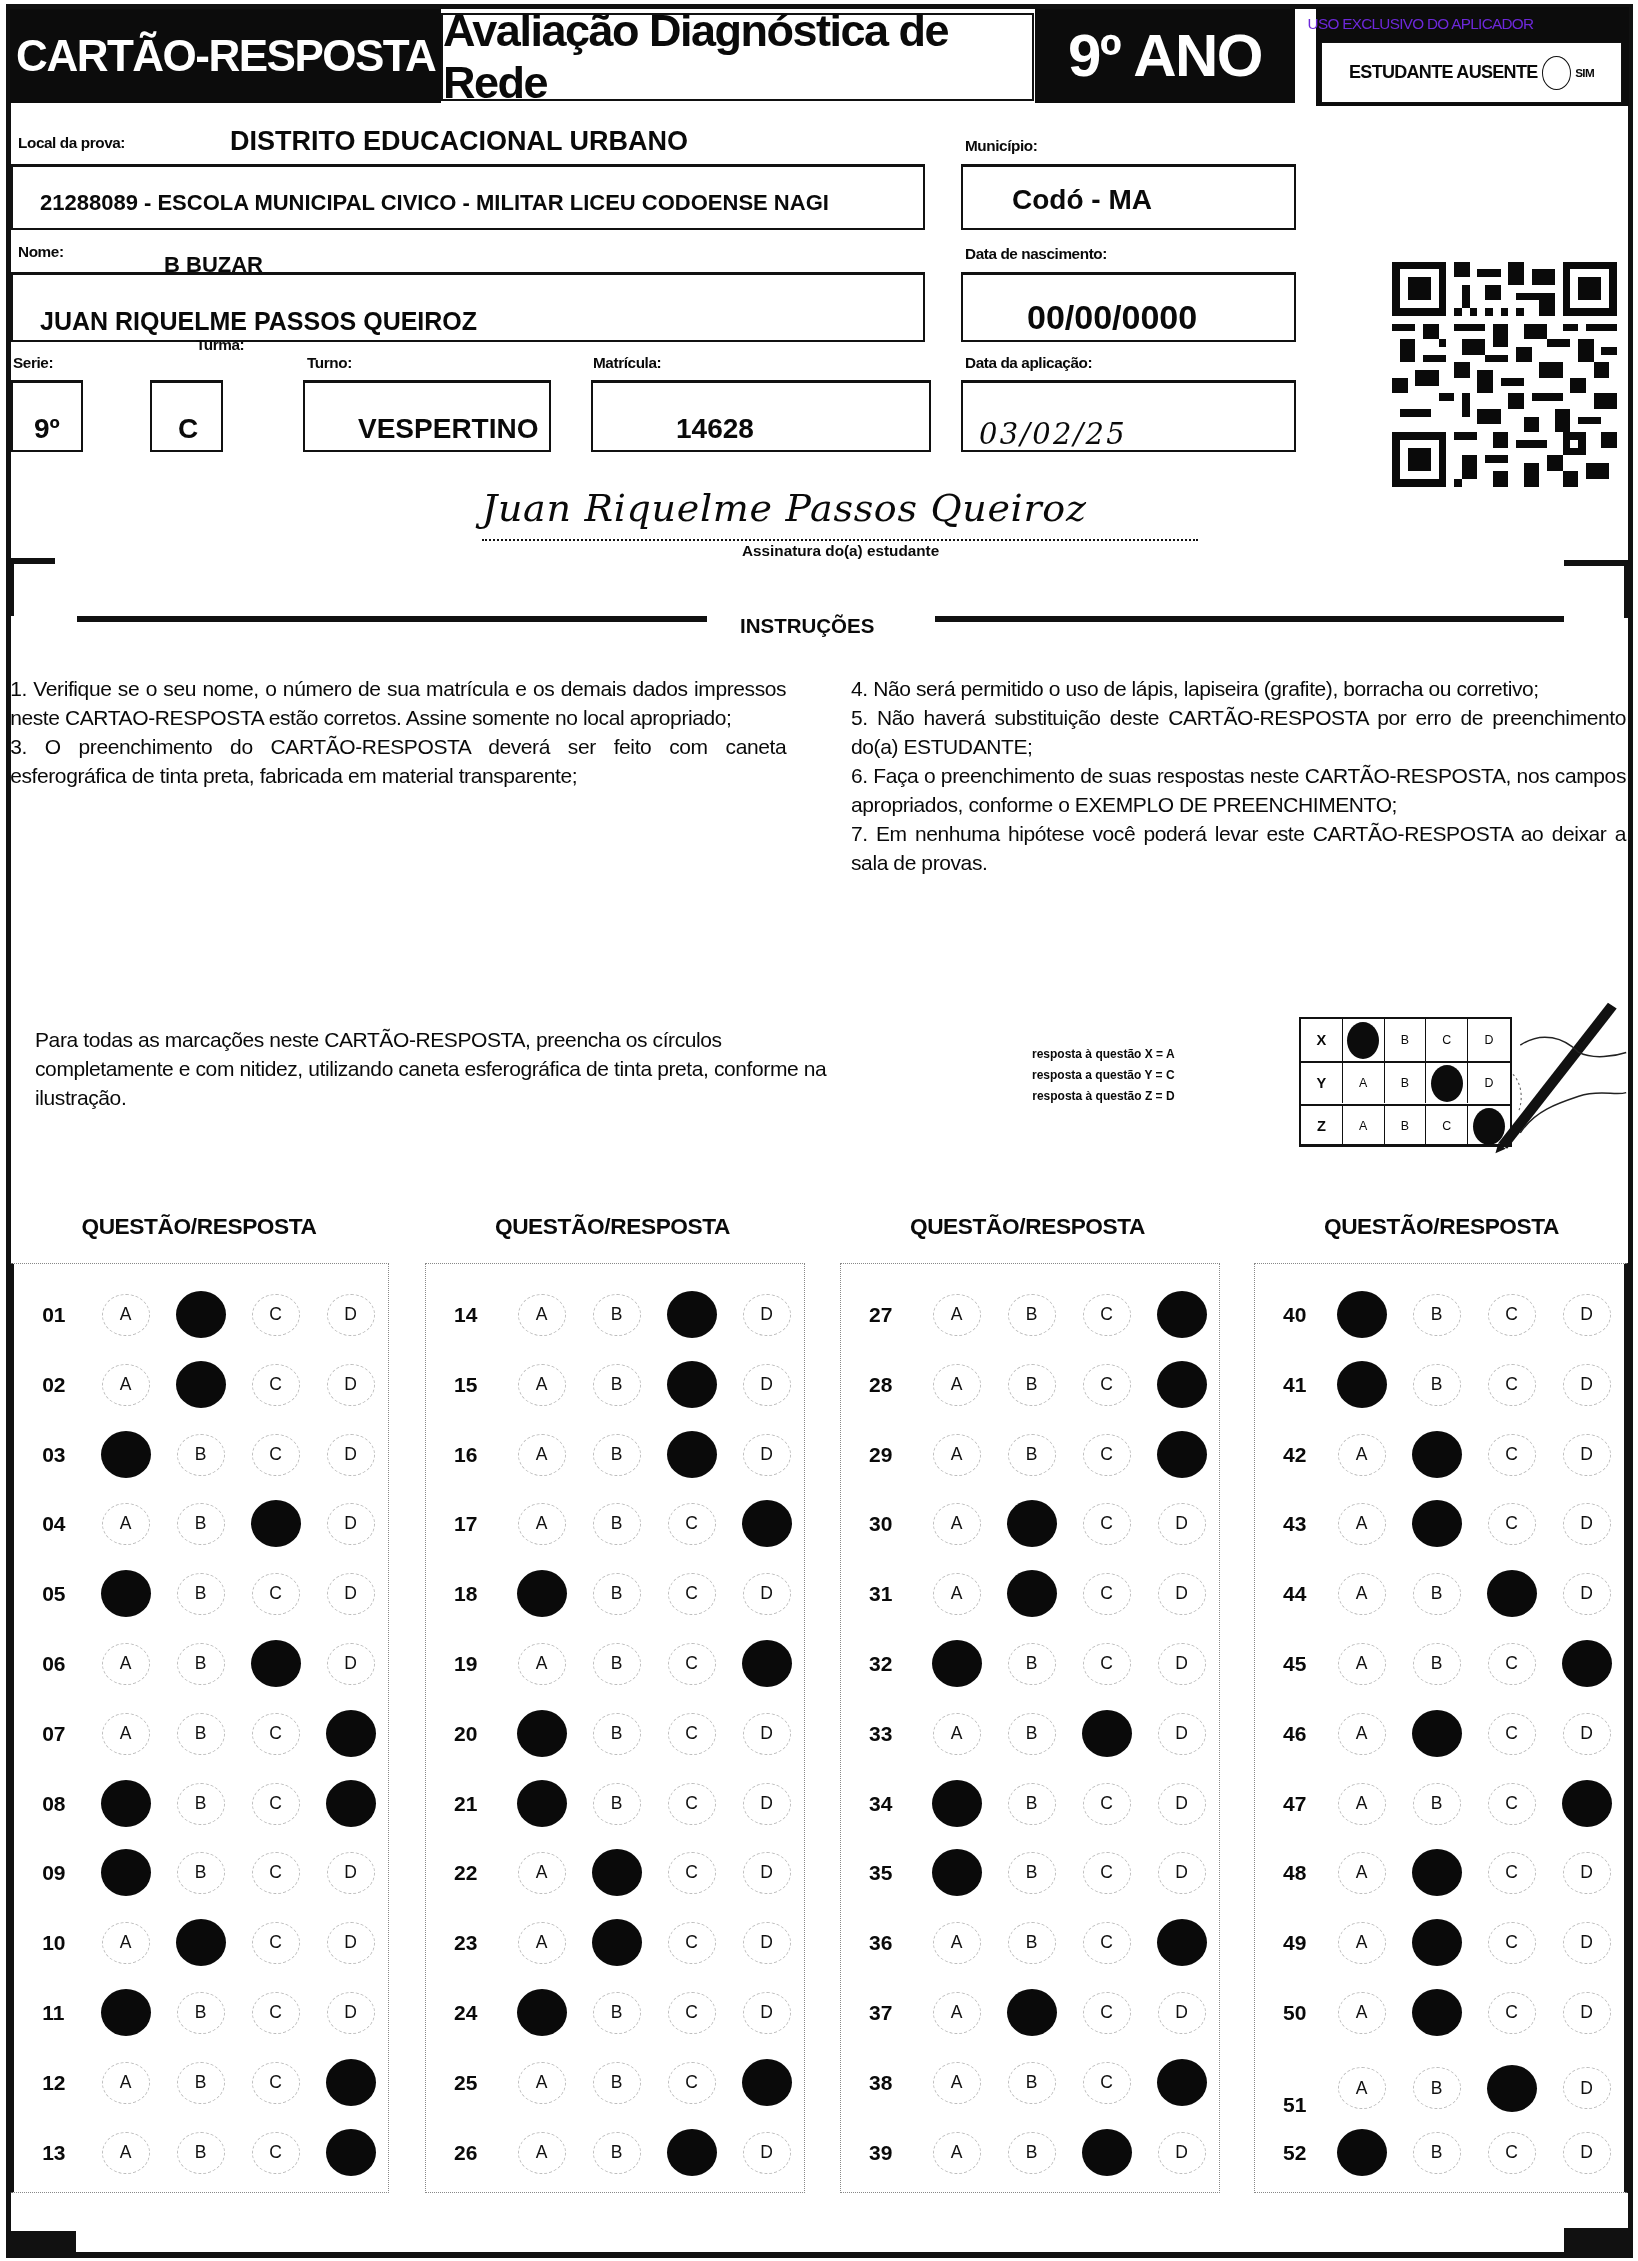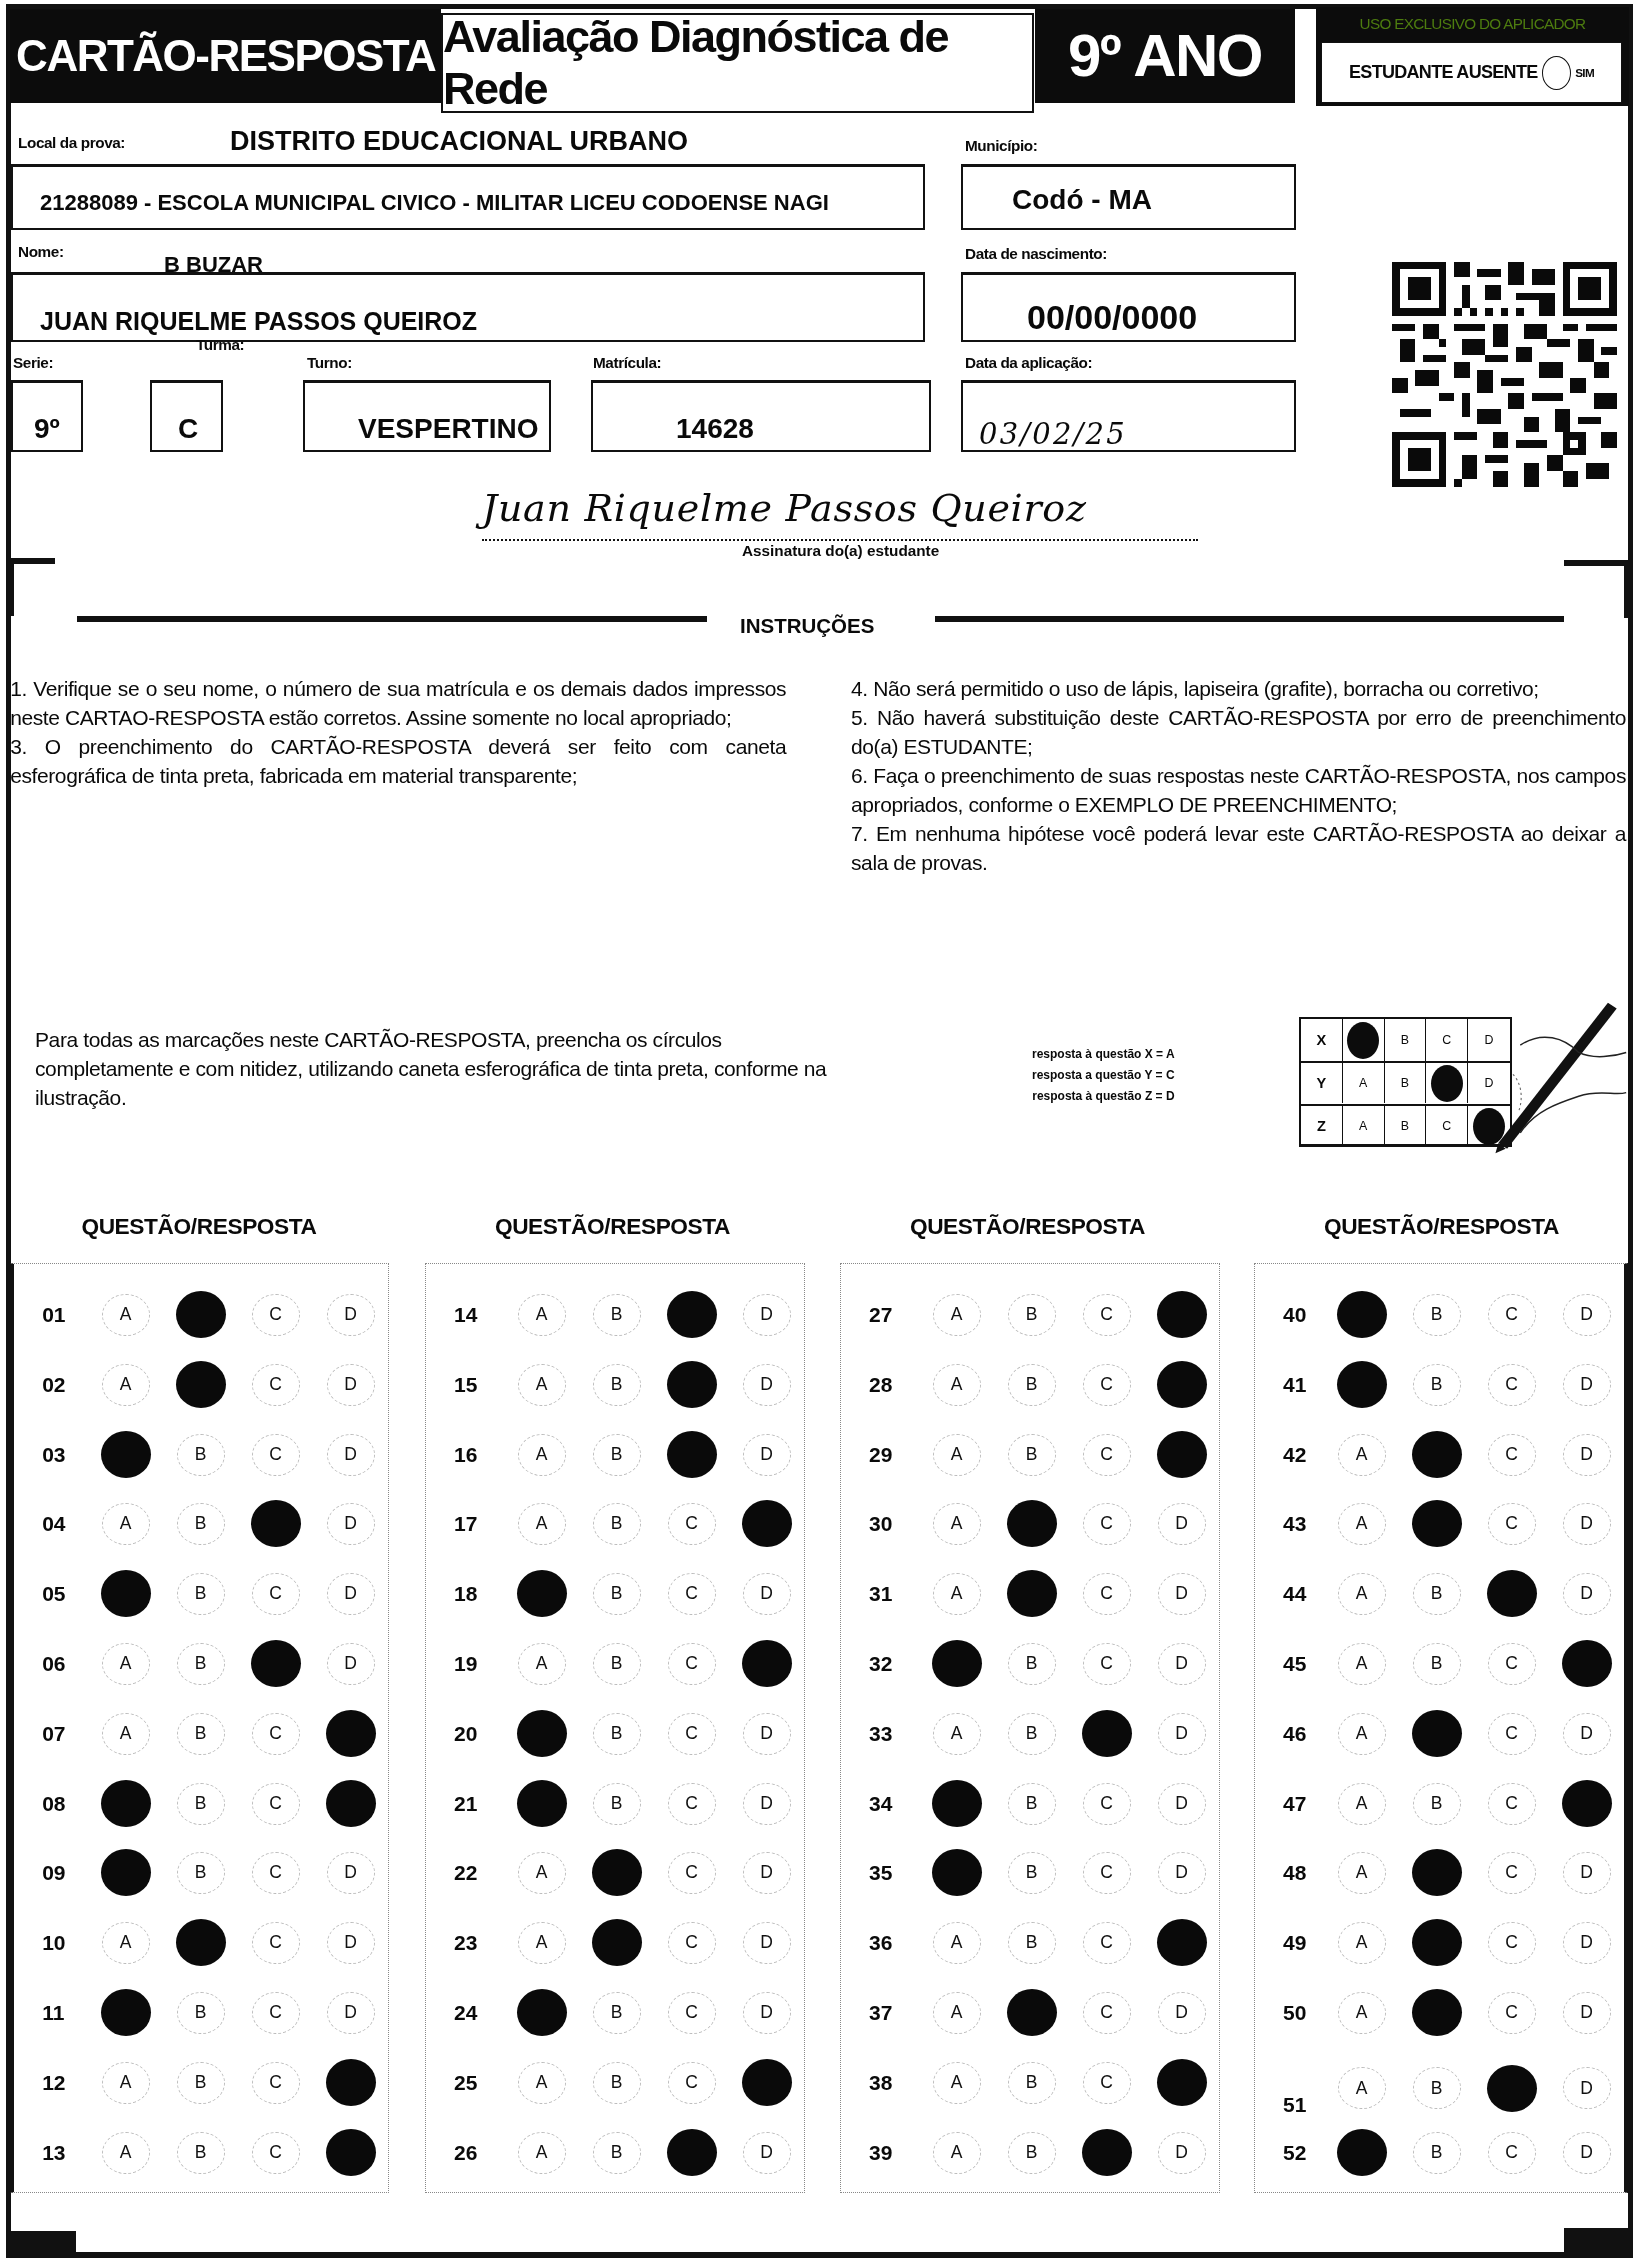--- a/index.html
+++ b/index.html
@@ -9,26 +9,26 @@
 
   
   .frame-left { left: 5.8px; top: 5.8px; width: 5.1px; height: 2251px; background: #111; }
   .frame-right { left: 1628px; top: 5.8px; width: 5.1px; height: 2251px; background: #111; }
   .frame-top { left: 5.8px; top: 4.4px; width: 1627px; height: 4.4px; background: #111; }
   .frame-bottom { left: 5.8px; top: 2252px; width: 1627px; height: 5.8px; background: #111; }
 
   
   .hdr-black-1 { left: 10.2px; top: 8.8px; width: 431px; height: 94px; background: #0c0c0c; color: #fff;
      display: flex; align-items: center; justify-content: center; font-family: "Liberation Sans Narrow","Liberation Sans", sans-serif; font-weight: bold; font-size: 44px; letter-spacing: -1.5px; transform-origin: center; }
-  .hdr-white { left: 441px; top: 13px; width: 593px; height: 100px; background: #fff; border: 2.2px solid #111;
+  .hdr-white { left: 441px; top: 13px; width: 593px; height: 88px; background: #fff; border: 2.2px solid #111;
      display: flex; align-items: center; justify-content: center; font-weight: bold; font-size: 45px; letter-spacing: -1.5px; }
   .hdr-black-2 { left: 1035px; top: 8.8px; width: 260px; height: 94px; background: #0c0c0c; color: #fff;
      display: flex; align-items: center; justify-content: center; font-weight: bold; font-size: 60px; letter-spacing: -1.5px; }
   .applicator { left: 1316px; top: 7.3px; width: 313px; height: 99px; background: #0c0c0c; }
-  .applicator-title { left: 1316px; top: 14.6px; width: 313px; height: 23.4px; color: #4d7c0f; font-size: 15.3px; text-align: center; letter-spacing: -0.7px; }
+  .applicator-title { left: 1264px; top: 14.6px; width: 313px; height: 23.4px; color: #6d28d9; font-size: 15.3px; text-align: center; letter-spacing: -0.7px; }
   .applicator-inner { left: 1321px; top: 42px; width: 301px; height: 61px; background: #fff; border: 1.5px solid #111;
      display: flex; align-items: center; justify-content: center; gap: 4.4px; font-weight: bold; font-size: 18px; letter-spacing: -0.7px; }
   .absent-bubble { width: 29px; height: 34px; border: 1.5px solid #111; border-radius: 50%; display: inline-block; }
   .sim { font-size: 11.7px; }
 
   
   .lbl { font-weight: bold; font-size: 15.3px; letter-spacing: -0.4px; }
   .box { border: 2.9px solid #111; border-top-width: 3.7px; background: #fff; }
 
   .district { left: 230px; top: 126px; font-size: 27px; font-weight: bold; }

